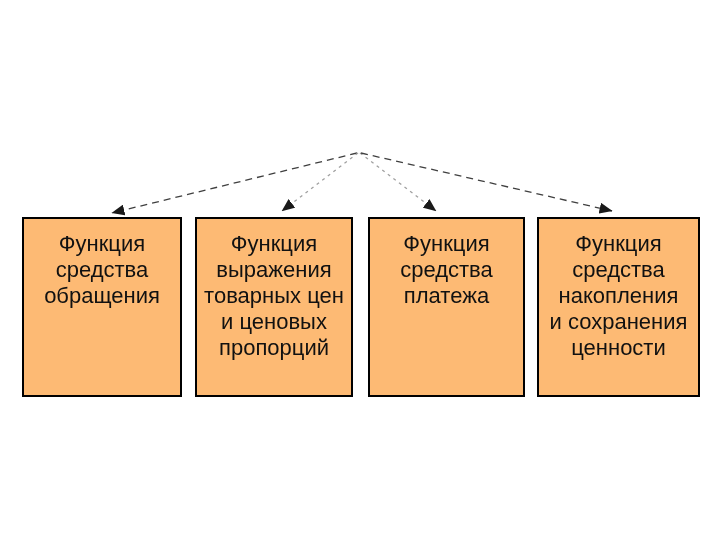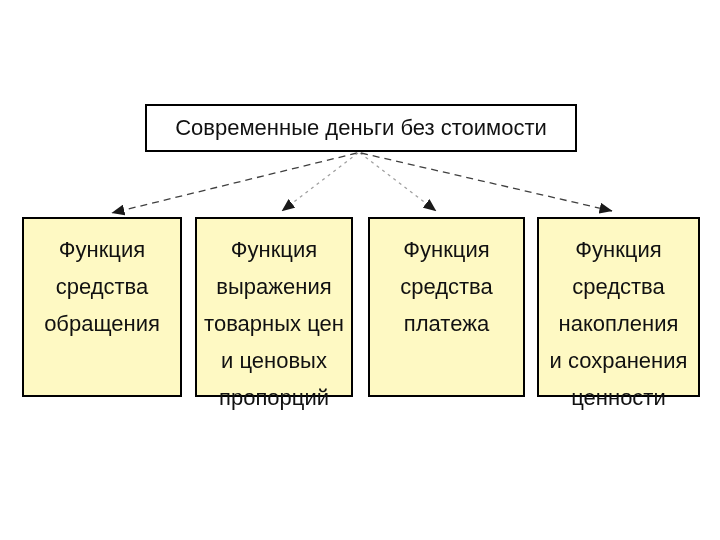--- a/index.html
+++ b/index.html
@@ -39,25 +39,25 @@
     font-size: 22px;
     color: #111111;
     white-space: pre;
   }
   .fn-box {
     position: absolute;
     top: 217px;
     height: 180px;
     box-sizing: border-box;
     border: 2px solid #000000;
-    background: #fef9c3;
+    background: #fdba74;
     text-align: center;
     padding-top: 12px;
     font-size: 22px;
-    line-height: 37px;
+    line-height: 26px;
     color: #111111;
   }
   .fn-label {
     display: inline-block;
     white-space: pre;
   }
   .b1 { left: 22px;  width: 160px; }
   .b2 { left: 195px; width: 158px; }
   .b3 { left: 368px; width: 157px; }
   .b4 { left: 537px; width: 163px; }
@@ -76,23 +76,20 @@
       <marker id="ah" viewBox="0 0 13 11" refX="12.5" refY="5.5" markerWidth="13" markerHeight="11" markerUnits="userSpaceOnUse" orient="auto">
         <path d="M0,0 L13,5.5 L0,11 Z" fill="#1a1a1a"></path>
       </marker>
     </defs>
     <line class="arrow-line arrow-outer" x1="357" y1="153" x2="112" y2="213" marker-end="url(#ah)" stroke="#3f3f3f"></line>
     <line class="arrow-line arrow-inner" x1="358" y1="153" x2="282" y2="211" marker-end="url(#ah)" stroke="#a0a0a0"></line>
     <line class="arrow-line arrow-inner" x1="360" y1="153" x2="436" y2="211" marker-end="url(#ah)" stroke="#a0a0a0"></line>
     <line class="arrow-line arrow-outer" x1="361" y1="153" x2="612" y2="211" marker-end="url(#ah)" stroke="#3f3f3f"></line>
   </svg>
 
-  <div class="title-box">
-    <span>Современные деньги без стоимости</span>
-  </div>
 
   <div class="fn-box b1">
     <span class="fn-label">Функция
 средства
 обращения</span>
   </div>
 
   <div class="fn-box b2">
     <span class="fn-label">Функция
 выражения

